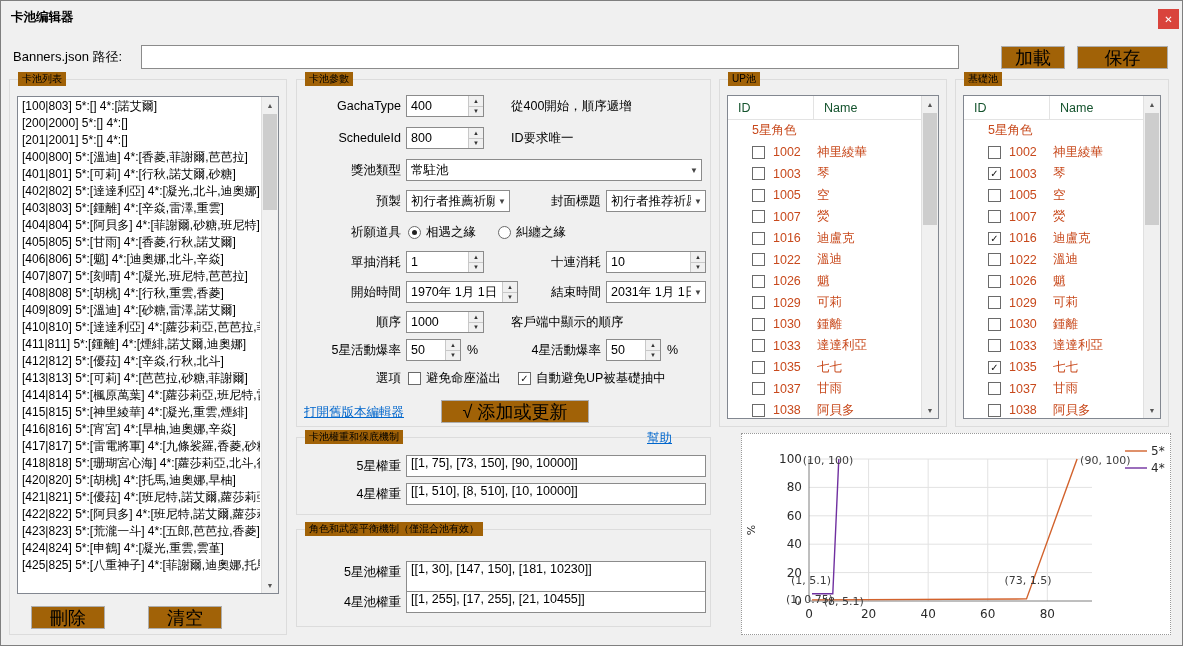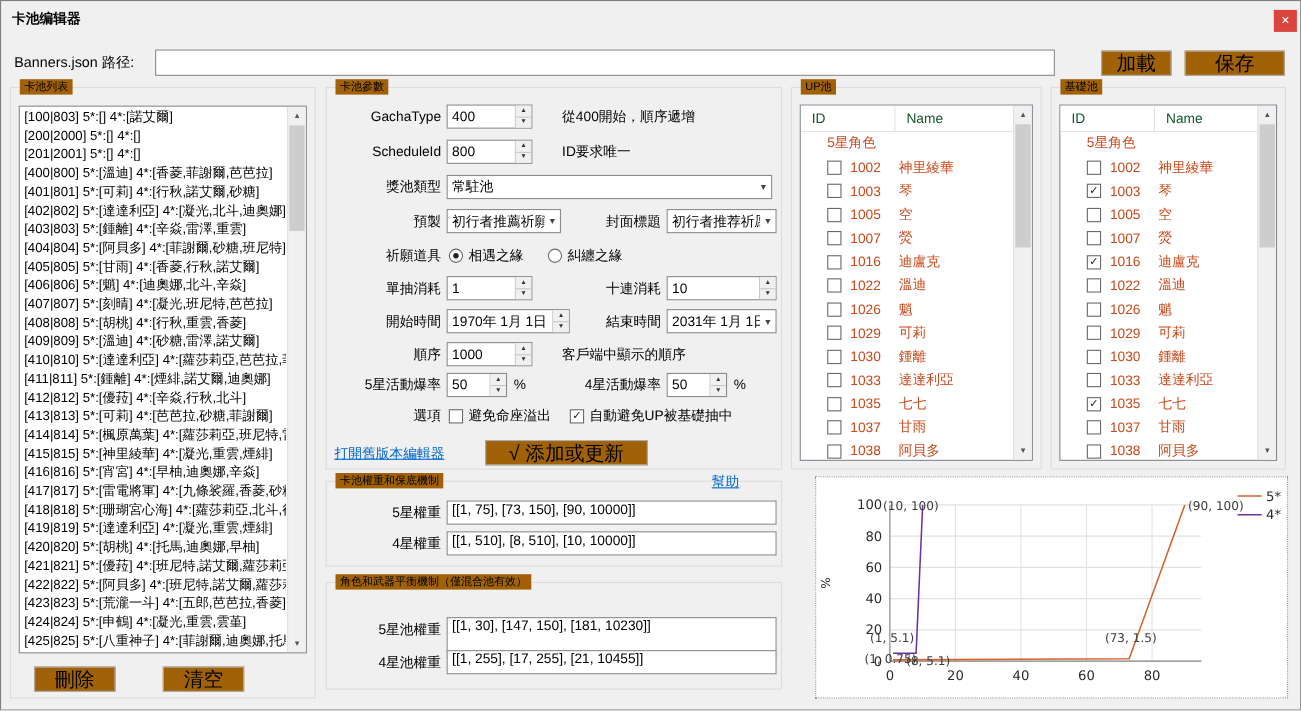--- a/index.html
+++ b/index.html
@@ -89,21 +89,20 @@
         <div class="list-item">[409|809] 5*:[溫迪] 4*:[砂糖,雷澤,諾艾爾]</div>
         <div class="list-item">[410|810] 5*:[達達利亞] 4*:[蘿莎莉亞,芭芭拉,菲謝爾]</div>
         <div class="list-item">[411|811] 5*:[鍾離] 4*:[煙緋,諾艾爾,迪奧娜]</div>
         <div class="list-item">[412|812] 5*:[優菈] 4*:[辛焱,行秋,北斗]</div>
         <div class="list-item">[413|813] 5*:[可莉] 4*:[芭芭拉,砂糖,菲謝爾]</div>
         <div class="list-item">[414|814] 5*:[楓原萬葉] 4*:[蘿莎莉亞,班尼特,雷澤]</div>
         <div class="list-item">[415|815] 5*:[神里綾華] 4*:[凝光,重雲,煙緋]</div>
         <div class="list-item">[416|816] 5*:[宵宮] 4*:[早柚,迪奧娜,辛焱]</div>
         <div class="list-item">[417|817] 5*:[雷電將軍] 4*:[九條裟羅,香菱,砂糖]</div>
         <div class="list-item">[418|818] 5*:[珊瑚宮心海] 4*:[蘿莎莉亞,北斗,行秋]</div>
-        <div class="list-item">[419|819] 5*:[達達利亞] 4*:[凝光,重雲,煙緋]</div>
         <div class="list-item">[420|820] 5*:[胡桃] 4*:[托馬,迪奧娜,早柚]</div>
         <div class="list-item">[421|821] 5*:[優菈] 4*:[班尼特,諾艾爾,蘿莎莉亞]</div>
         <div class="list-item">[422|822] 5*:[阿貝多] 4*:[班尼特,諾艾爾,蘿莎莉亞]</div>
         <div class="list-item">[423|823] 5*:[荒瀧一斗] 4*:[五郎,芭芭拉,香菱]</div>
         <div class="list-item">[424|824] 5*:[申鶴] 4*:[凝光,重雲,雲堇]</div>
         <div class="list-item">[425|825] 5*:[八重神子] 4*:[菲謝爾,迪奧娜,托馬]</div>
       </div>
     <div class="scrollbar">
       <span class="sb-btn sb-up">▲</span>
       <span class="sb-thumb" style="top:17px;height:96px"></span>

